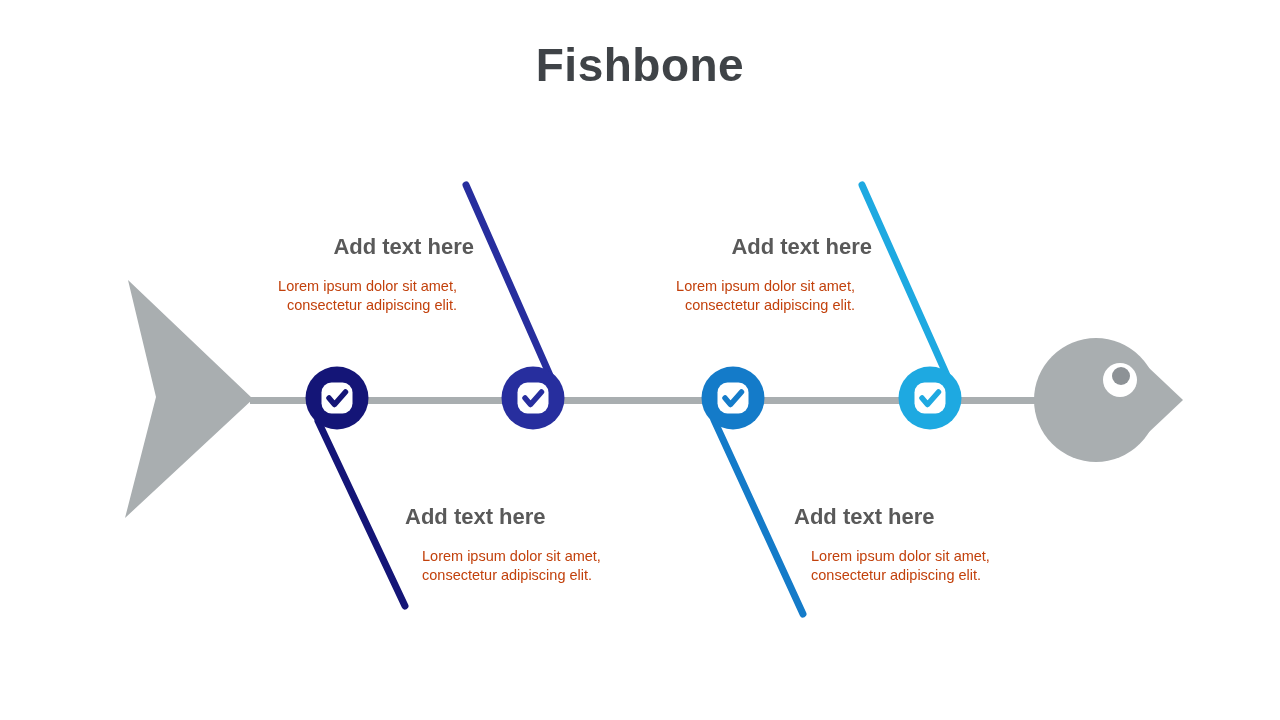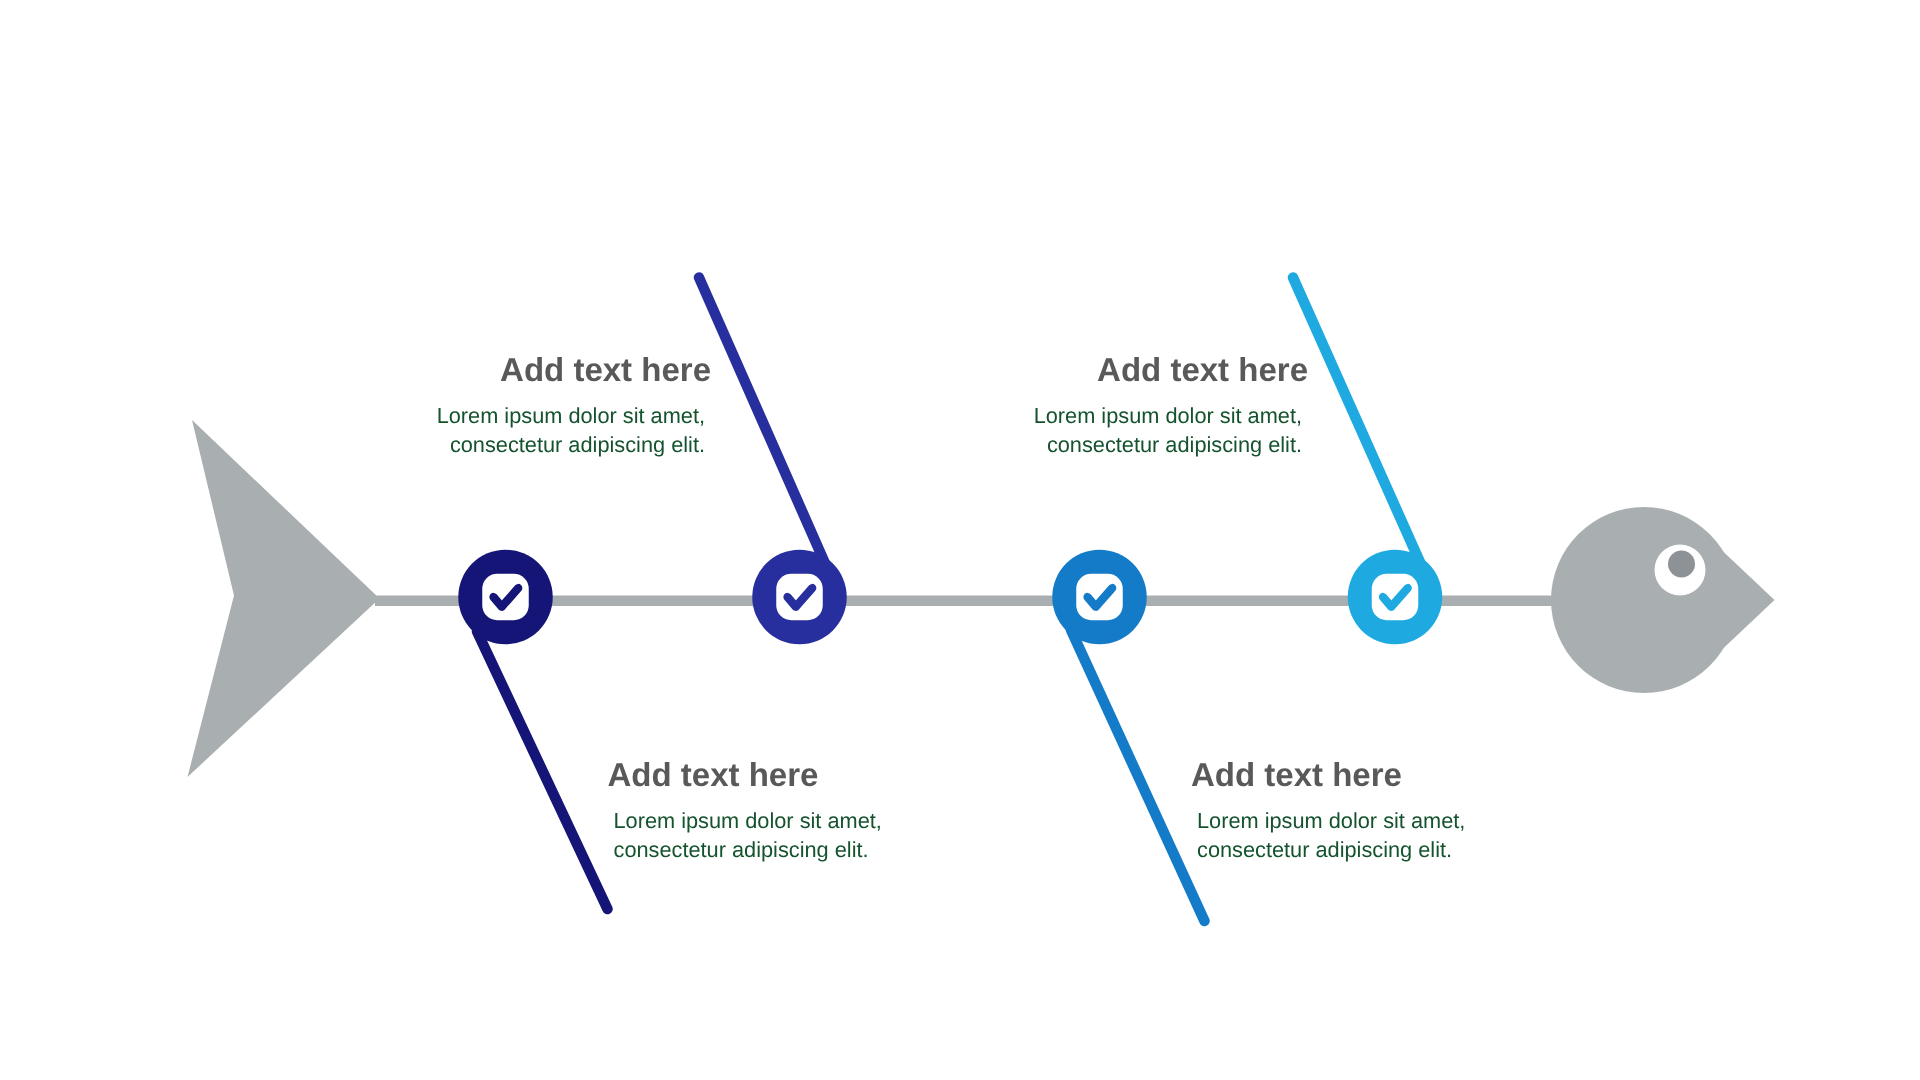--- a/index.html
+++ b/index.html
@@ -37,31 +37,32 @@
   }
   .label.align-right { text-align: right; }
   .label.align-left  { text-align: left; }
   .label h3 {
     margin: 0 0 9px 0;
     font-size: 22px;
     font-weight: 700;
     color: #595959;
   }
   .label p {
-    margin: 4px;
+    margin: 17px;
     font-size: 14.5px;
     line-height: 19px;
-    color: #14532d;
+    color: #c2410c;
   }
 </style>
 </head>
 <body>
 
 <div class="slide">
 
+  <h1 class="title">Fishbone</h1>
 
   <svg class="diagram" viewBox="0 0 1280 720" xmlns="http://www.w3.org/2000/svg">
 
     <polygon points="128,280 253,399 125,518 156,397" fill="#a9aeb0"></polygon>
 
     <line x1="250" y1="400.5" x2="1040" y2="400.5" stroke-width="7" stroke="#a9aeb0"></line>
 
     <line x1="318" y1="421" x2="405" y2="606" stroke-width="7" stroke-linecap="round" stroke="#141577"></line>
     <line x1="466" y1="185" x2="552" y2="380" stroke-width="7" stroke-linecap="round" stroke="#272e9e"></line>
     <line x1="714" y1="420" x2="803" y2="614" stroke-width="7" stroke-linecap="round" stroke="#147bc9"></line>

